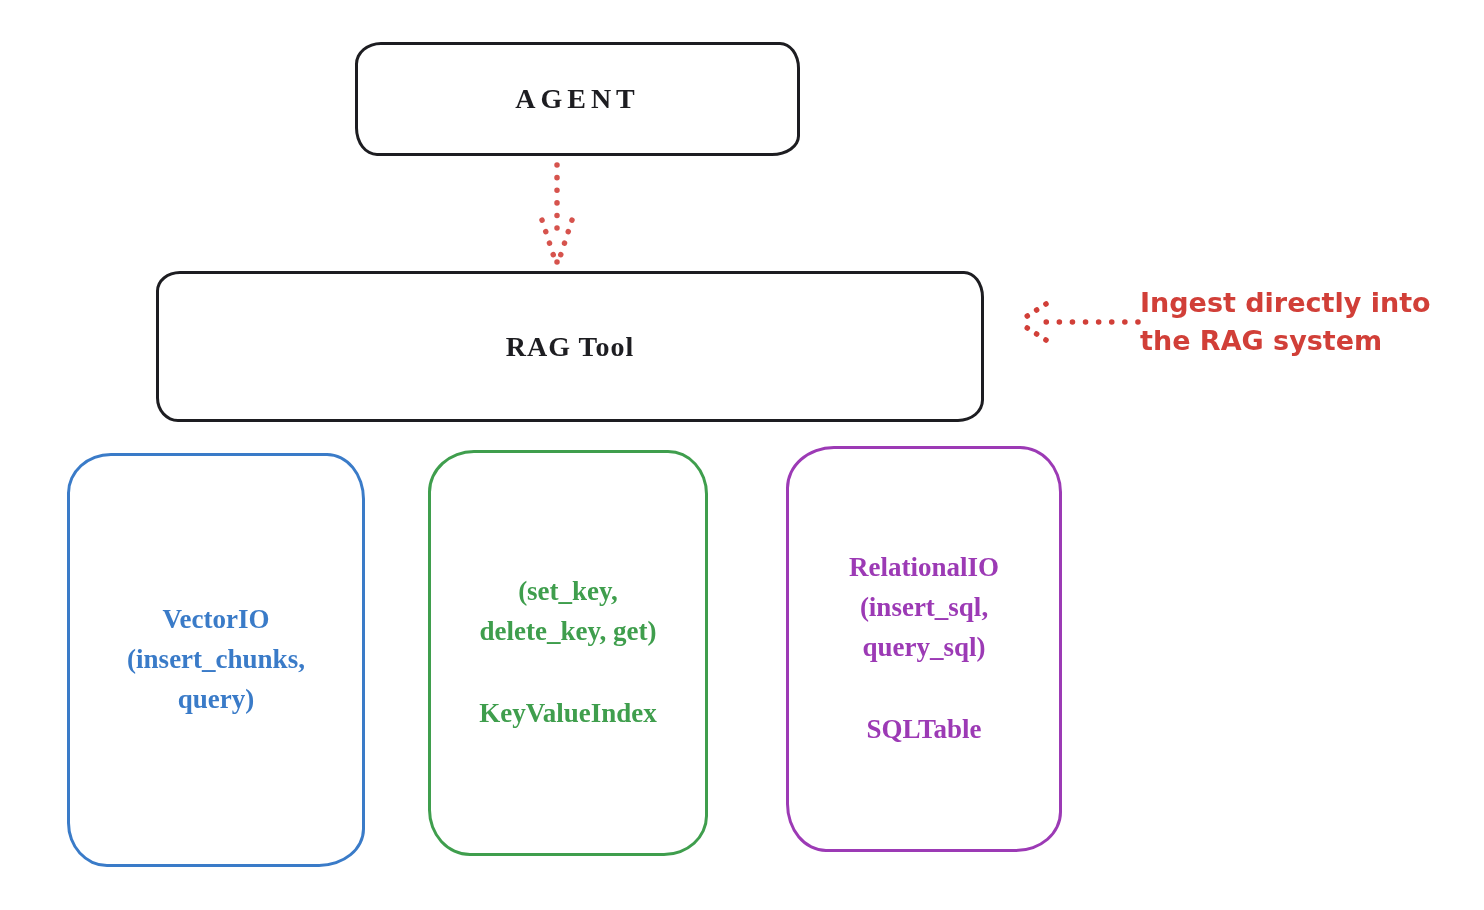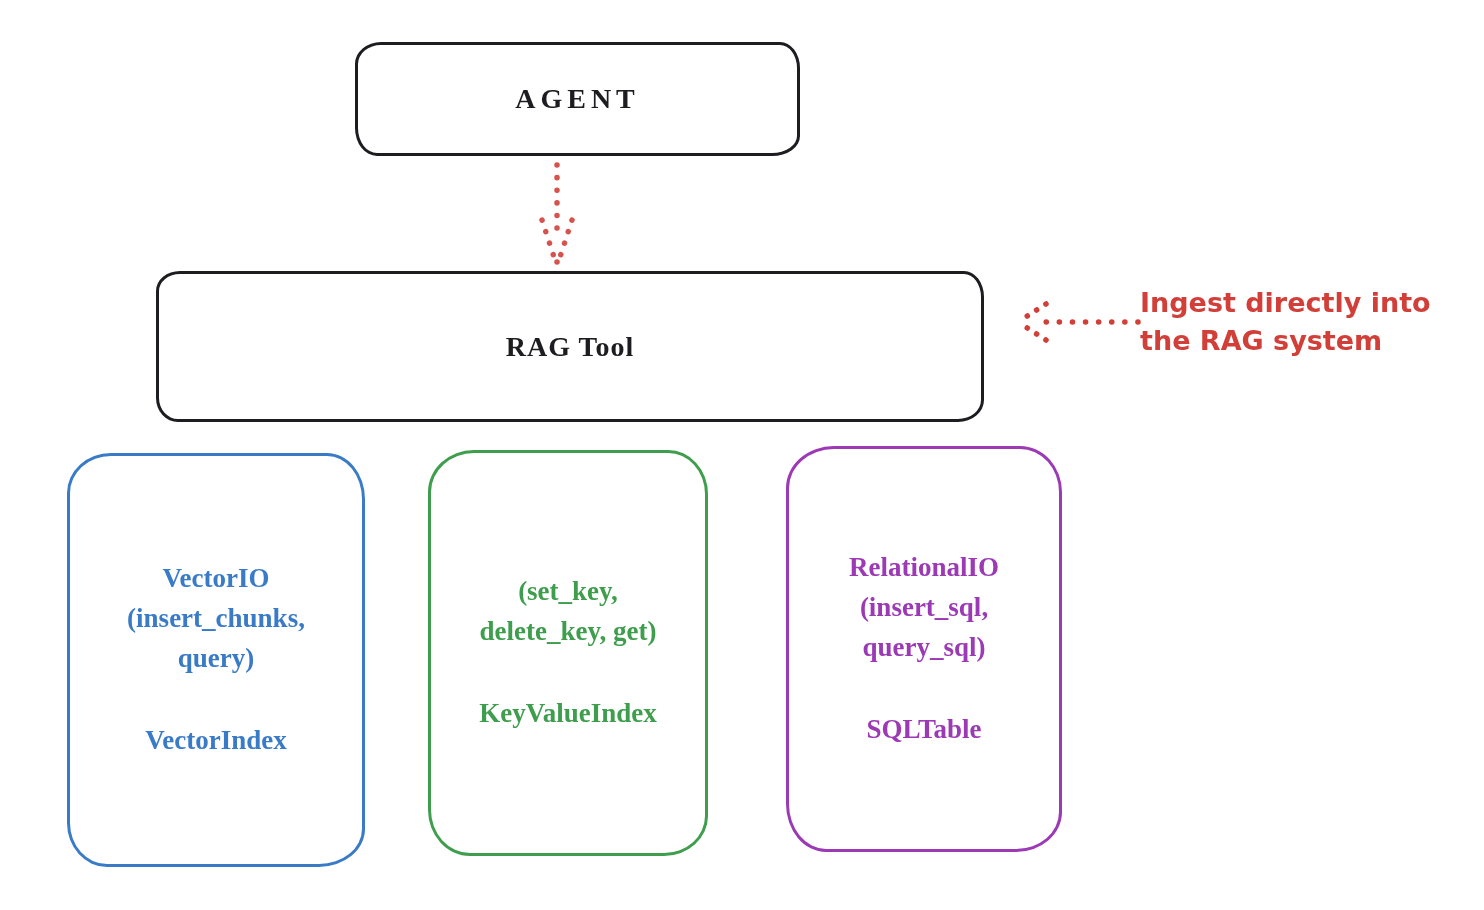--- a/index.html
+++ b/index.html
@@ -123,21 +123,20 @@
 
   <div class="annotation">
     <span class="line">Ingest directly into</span>
     <span class="line">the RAG system</span>
   </div>
 
   <div class="sketch-box store-box store-blue">
     <span class="line">VectorIO</span>
     <span class="line">(insert_chunks,</span>
     <span class="line">query)</span>
-    <span class="index-label">VectorIndex</span>
   </div>
 
   <div class="sketch-box store-box store-green">
     <span class="line">(set_key,</span>
     <span class="line">delete_key, get)</span>
     <span class="index-label">KeyValueIndex</span>
   </div>
 
   <div class="sketch-box store-box store-purple">
     <span class="line">RelationalIO</span>

